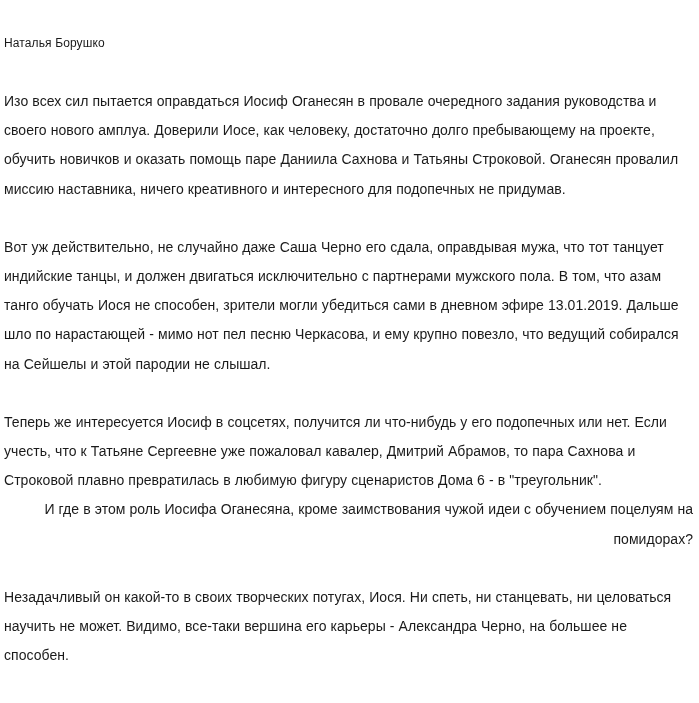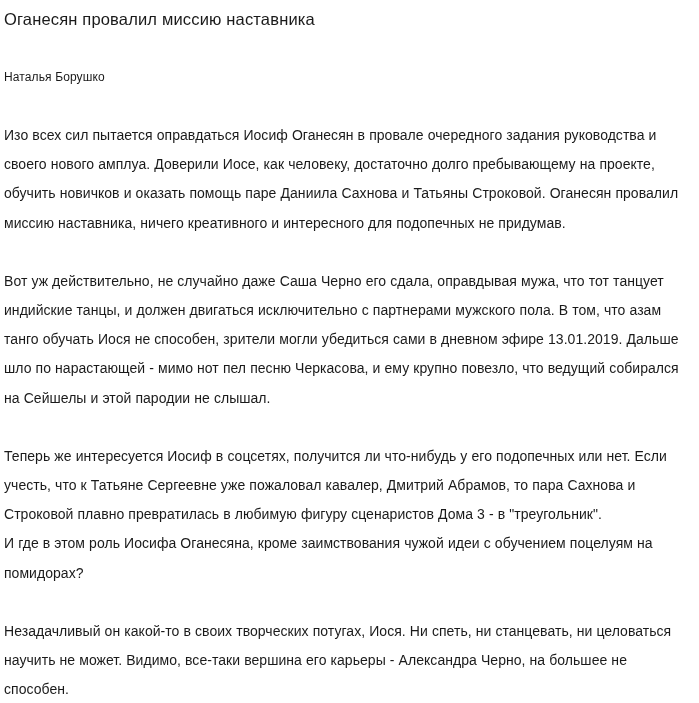--- a/index.html
+++ b/index.html
@@ -41,34 +41,34 @@
     font-size: 14px;
     line-height: 29.2px;
     margin: 0;
     padding-top: 29px;
     text-align: left;
     letter-spacing: 0.003em;
     word-spacing: 0.01em;
   }
   .body-block.tight {
     padding-top: 0;
+    text-align: right;
   }
 </style>
 </head>
 <body>
 
 <div class="article">
 
-  <h1 class="headline">Оганесян провалил миссию наставника</h1>
 
   <div class="byline">Наталья Борушко</div>
 
   <p class="body-block">Изо всех сил пытается оправдаться Иосиф Оганесян в провале очередного задания руководства и своего нового амплуа. Доверили Иосе, как человеку, достаточно долго пребывающему на проекте, обучить новичков и оказать помощь паре Даниила Сахнова и Татьяны Строковой. Оганесян провалил миссию наставника, ничего креативного и интересного для подопечных не придумав.</p>
 
   <p class="body-block">Вот уж действительно, не случайно даже Саша Черно его сдала, оправдывая мужа, что тот танцует индийские танцы, и должен двигаться исключительно с партнерами мужского пола. В том, что азам танго обучать Иося не способен, зрители могли убедиться сами в дневном эфире 13.01.2019. Дальше шло по нарастающей - мимо нот пел песню Черкасова, и ему крупно повезло, что ведущий собирался на Сейшелы и этой пародии не слышал.</p>
 
-  <p class="body-block">Теперь же интересуется Иосиф в соцсетях, получится ли что-нибудь у его подопечных или нет. Если учесть, что к Татьяне Сергеевне уже пожаловал кавалер, Дмитрий Абрамов, то пара Сахнова и Строковой плавно превратилась в любимую фигуру сценаристов Дома 3 - в "треугольник".</p>
+  <p class="body-block">Теперь же интересуется Иосиф в соцсетях, получится ли что-нибудь у его подопечных или нет. Если учесть, что к Татьяне Сергеевне уже пожаловал кавалер, Дмитрий Абрамов, то пара Сахнова и Строковой плавно превратилась в любимую фигуру сценаристов Дома 6 - в "треугольник".</p>
 
   <p class="body-block tight">И где в этом роль Иосифа Оганесяна, кроме заимствования чужой идеи с обучением поцелуям на помидорах?</p>
 
   <p class="body-block">Незадачливый он какой-то в своих творческих потугах, Иося. Ни спеть, ни станцевать, ни целоваться научить не может. Видимо, все-таки вершина его карьеры - Александра Черно, на большее не способен.</p>
 
 </div>
 
 </body></html>

